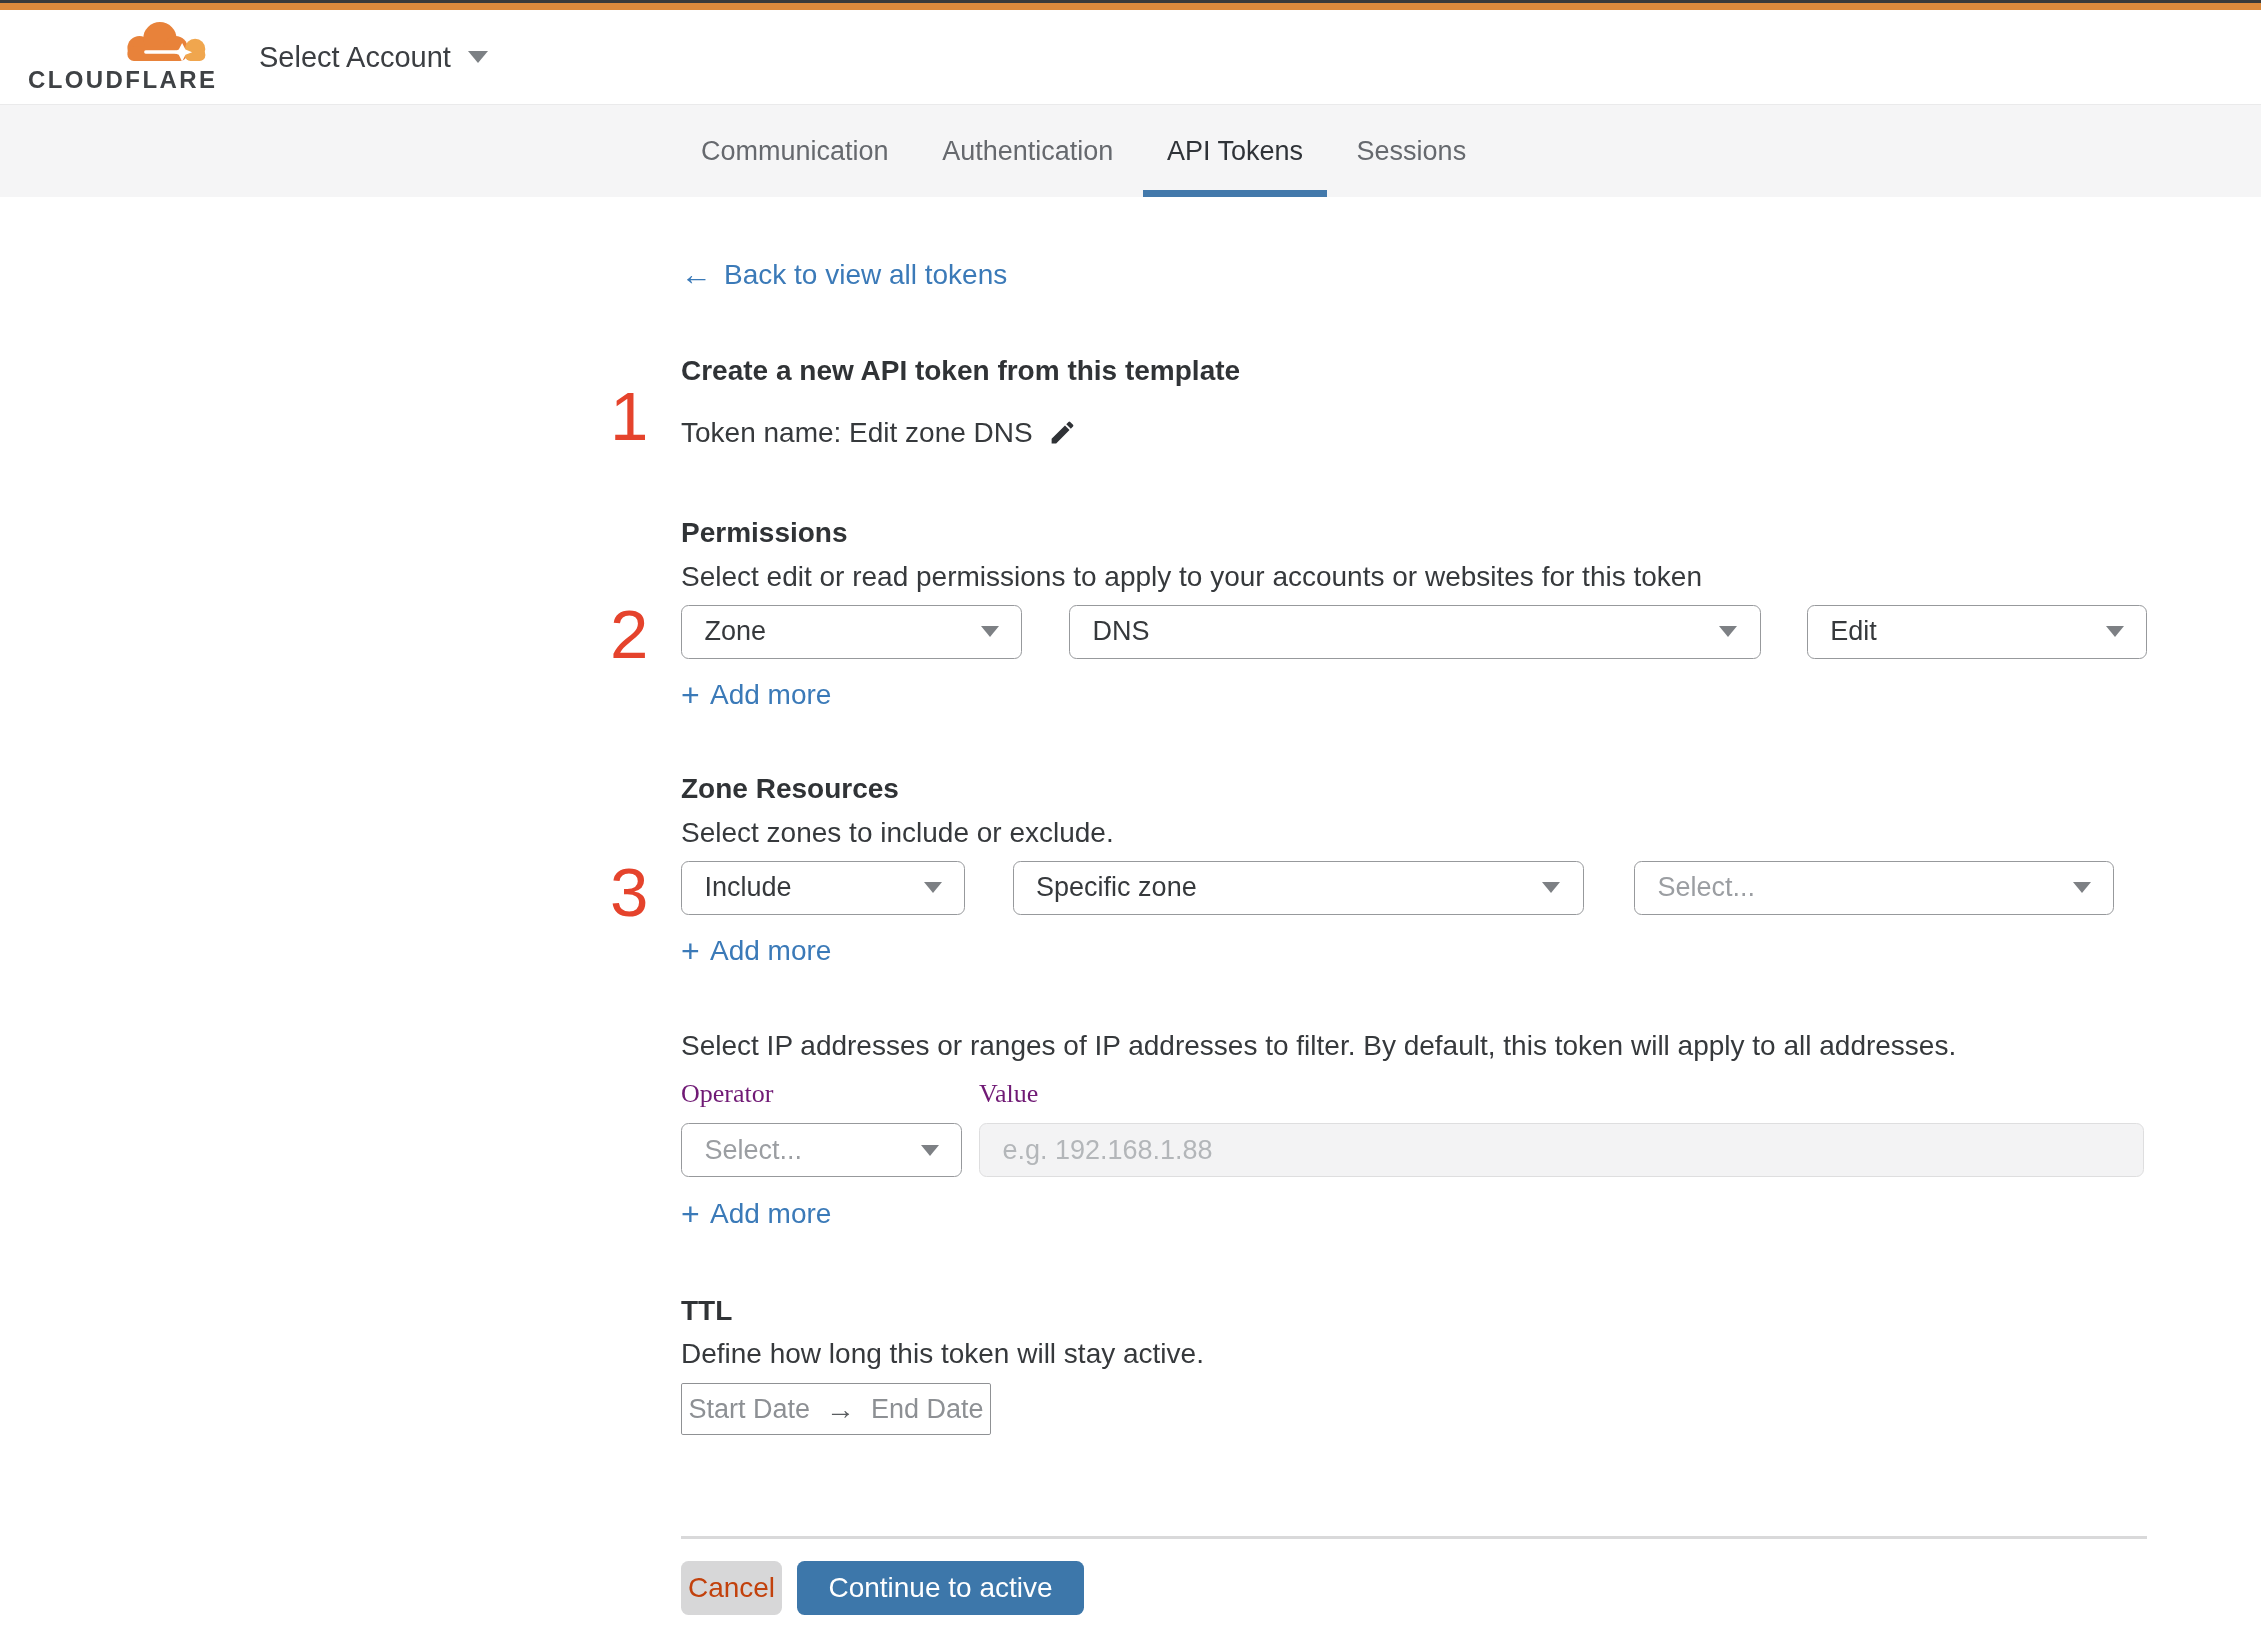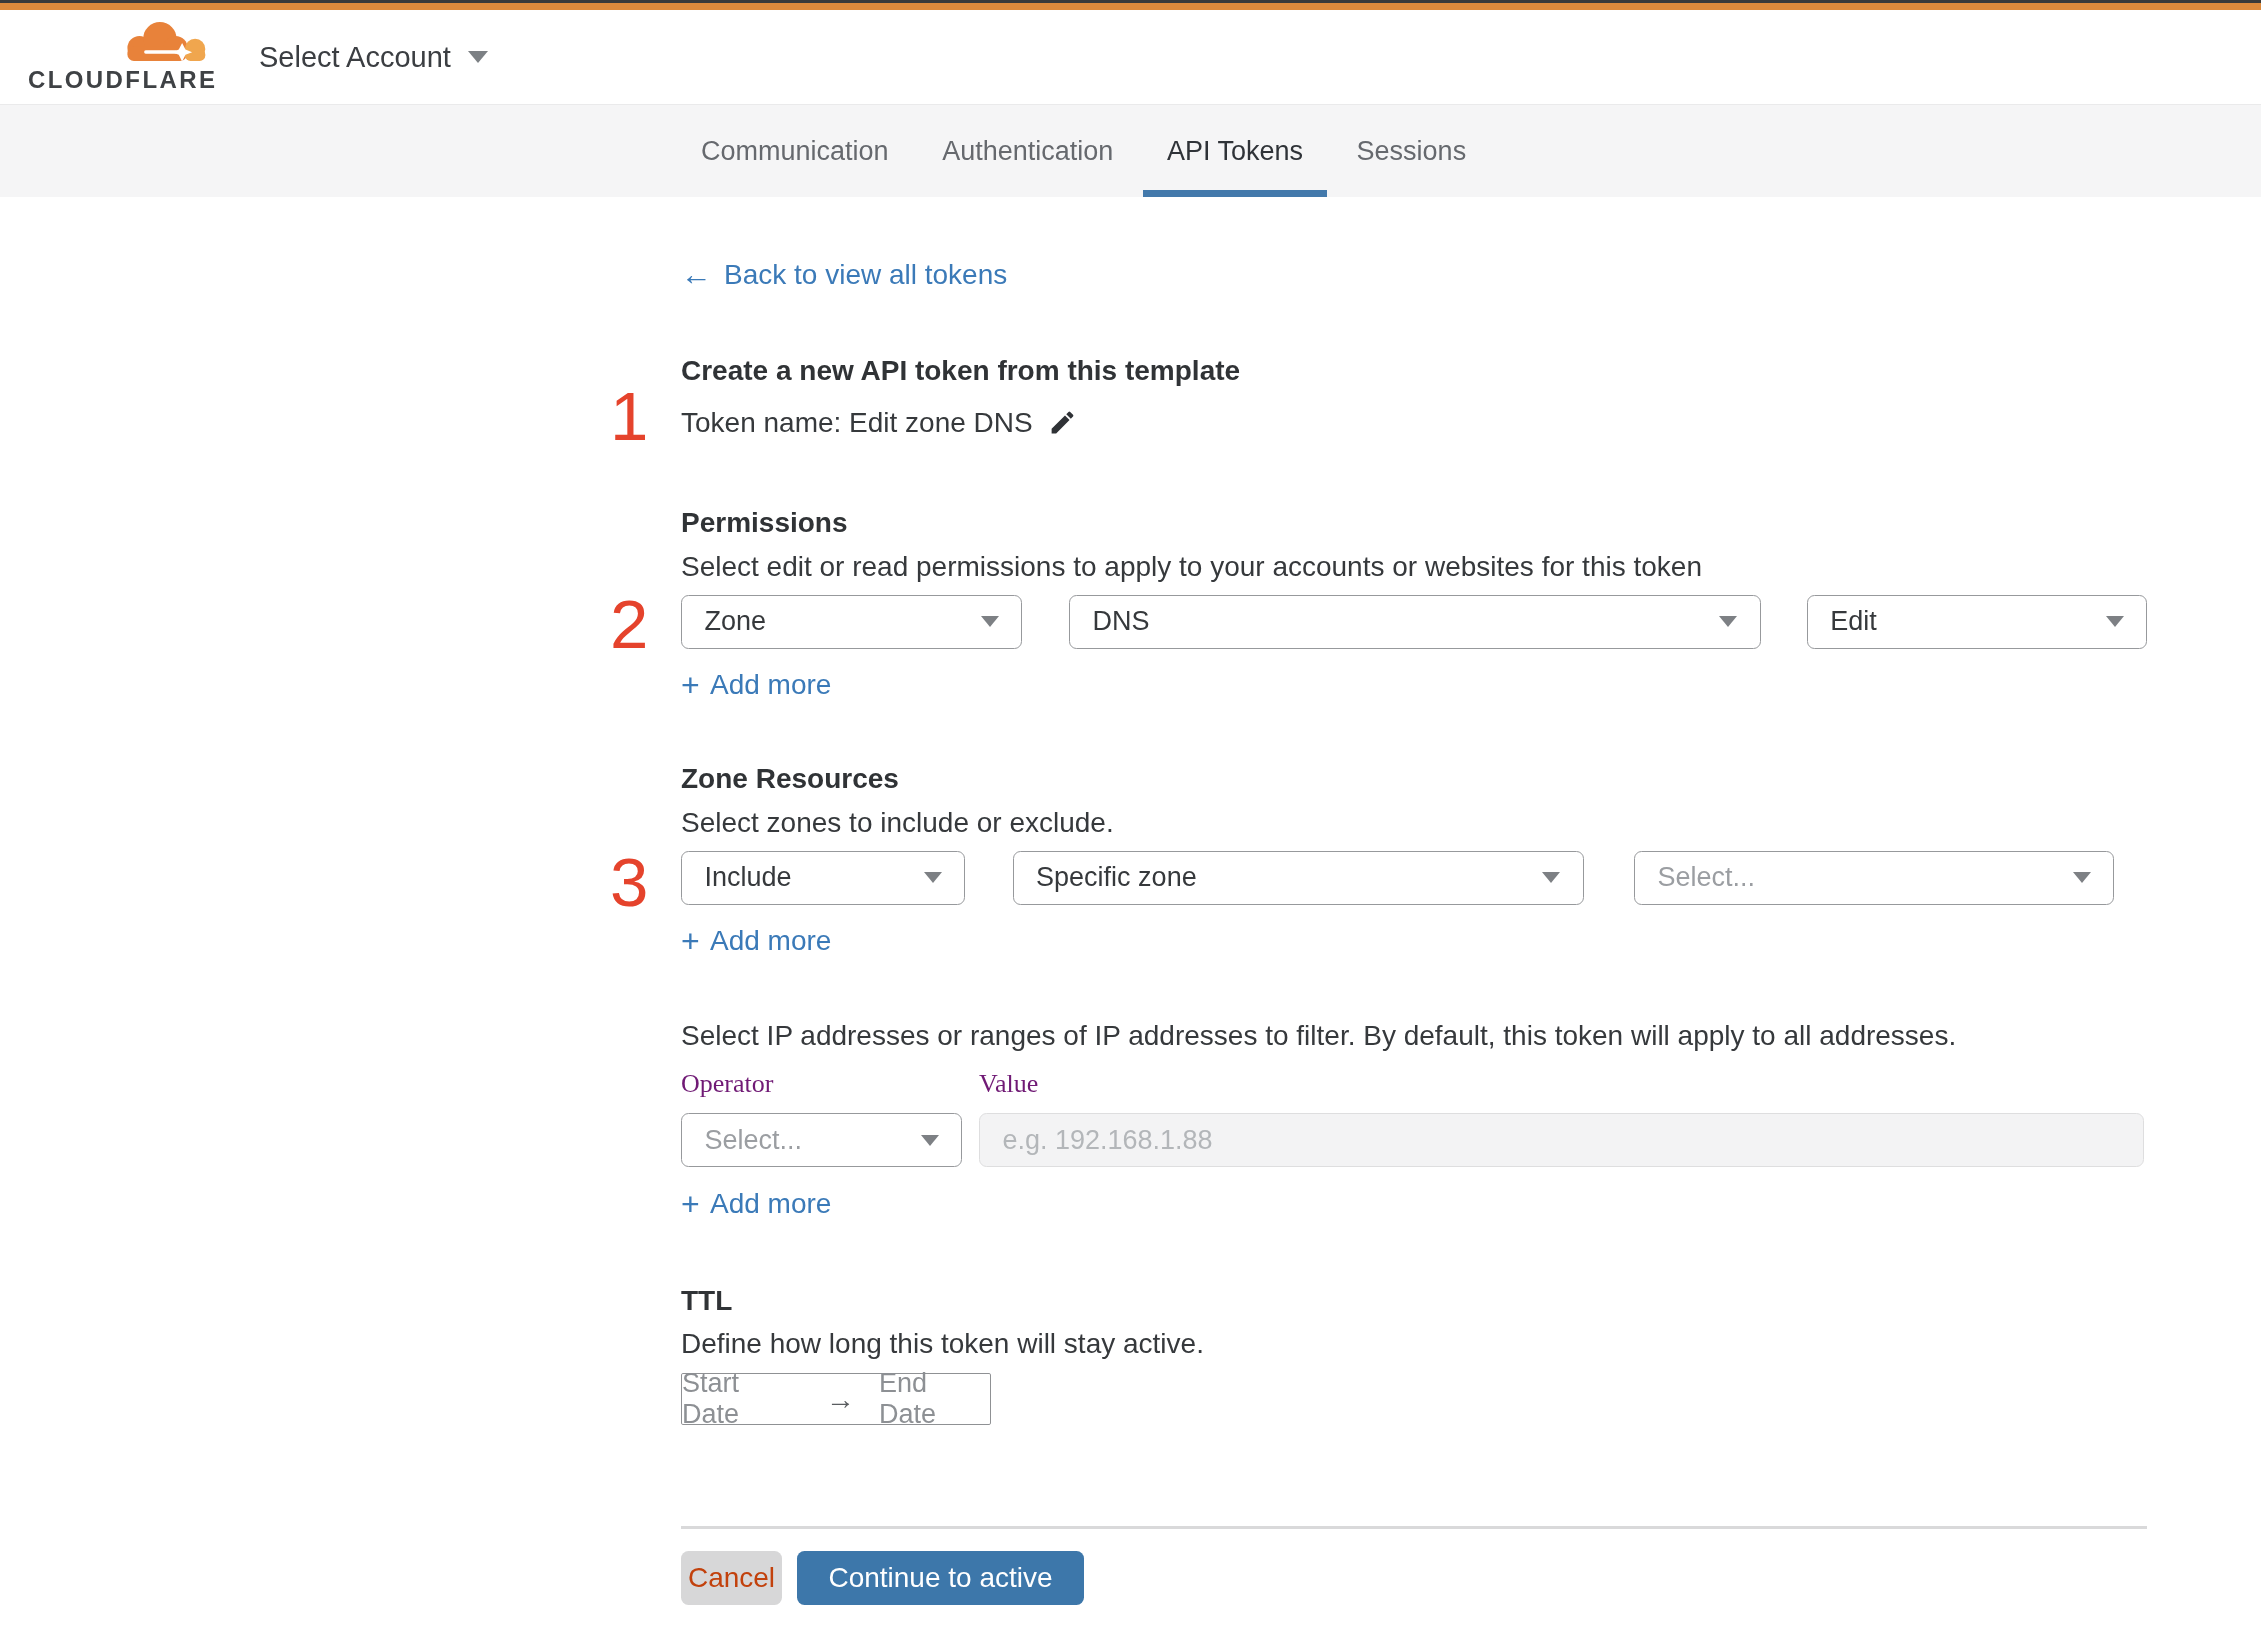--- a/index.html
+++ b/index.html
@@ -37,21 +37,21 @@
   .back-link { display: flex; align-items: center; gap: 12px; margin-top: 62px; font-size: 28px; line-height: 32px; color: #3b7ab8; text-decoration: none; cursor: pointer; width: max-content; }
   .back-arrow { font-size: 31px; line-height: 32px; }
 
   .sec { position: relative; }
   .sec h2 { font-size: 28px; font-weight: bold; color: #303336; margin: 0; line-height: 35px; }
   .desc { font-size: 28px; color: #36393c; margin: 9.3px 0 0 0; line-height: 34px; }
   .stepnum { position: absolute; left: -71px; font-size: 69px; line-height: 65px; color: #e5432c; }
 
   .sec-create { margin-top: 62px; }
   .sec-create .stepnum { top: 31px; }
-  .token-line { display: flex; align-items: center; gap: 15px; margin-top: 17px; font-size: 28px; line-height: 35px; color: #36393c; }
+  .token-line { display: flex; align-items: center; gap: 15px; margin-top: 27px; font-size: 28px; line-height: 35px; color: #36393c; }
   .pencil { width: 29px; height: 29px; cursor: pointer; }
 
   .sec-perm { margin-top: 65px; }
   .sec-perm .stepnum { top: 87px; }
   .sec-zone { margin-top: 60px; }
   .sec-zone .stepnum { top: 89px; }
   .sec-ip  { margin-top: 62px; }
   .sec-ttl { margin-top: 63px; }
 
   .row { display: flex; margin-top: 11.2px; gap: 30px; }
@@ -63,21 +63,21 @@
   .w305 { width: 284px; } .w612 { width: 571px; margin-left: 17.7px; } .w515 { width: 480px; margin-left: 20.5px; }
 
   .add-more { display: flex; align-items: center; gap: 10.3px; margin-top: 20.5px; font-size: 28px; line-height: 32px; color: #3b7ab8; cursor: pointer; width: max-content; text-decoration: none; }
   .add-more .plus { font-size: 32px; line-height: 28px; }
 
   .ip-grid { display: grid; grid-template-columns: 281px 1165px; column-gap: 17px; row-gap: 13px; margin-top: 15px; align-items: center; }
   .field-label { font-size: 26px; color: #701a75; line-height: 32px; font-family: Liberation Serif, serif; }
   .value-input { height: 54px; width: 100%; background: #f3f3f4; border: 1.9px solid #dededf; border-radius: 7.5px; padding: 0 22.4px; font-size: 27px; color: #36393c; font-family: inherit; }
   .value-input::placeholder { color: #b3b6b9; }
 
-  .ttl-box { margin-top: 12px; width: 310px; height: 52px; border: 1.9px solid #8f9194; border-radius: 1.9px; background: #fff; display: flex; align-items: center; justify-content: center; gap: 24px; font-size: 27px; cursor: pointer; }
+  .ttl-box { margin-top: 12px; width: 310px; height: 52px; border: 1.9px solid #8f9194; border-radius: 1.9px; background: #fff; display: flex; align-items: center; justify-content: center; gap: 16px; font-size: 27px; cursor: pointer; }
   .ttl-ph { color: #8d9094; }
   .ttl-arrow { color: #5a5d60; font-size: 29px; }
 
   .divider { height: 2.8px; background: #d9d9da; margin-top: 101px; }
   .footer-row { display: flex; gap: 15px; margin-top: 22.4px; }
   button { font-family: inherit; border: none; cursor: pointer; font-size: 28px; height: 54px; border-radius: 7.5px; }
   .btn-cancel  { width: 101px; background: #d7d7d8; color: #c2410c; }
   .btn-primary { width: 287px; background: #3d77aa; color: #ffffff; }
 </style>
 </head>

